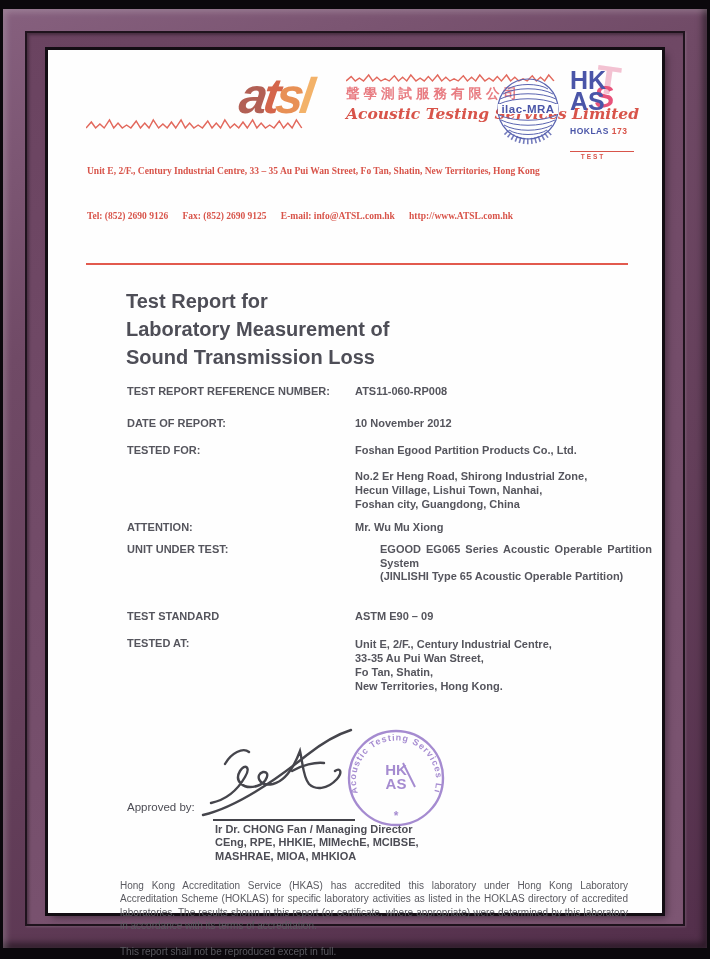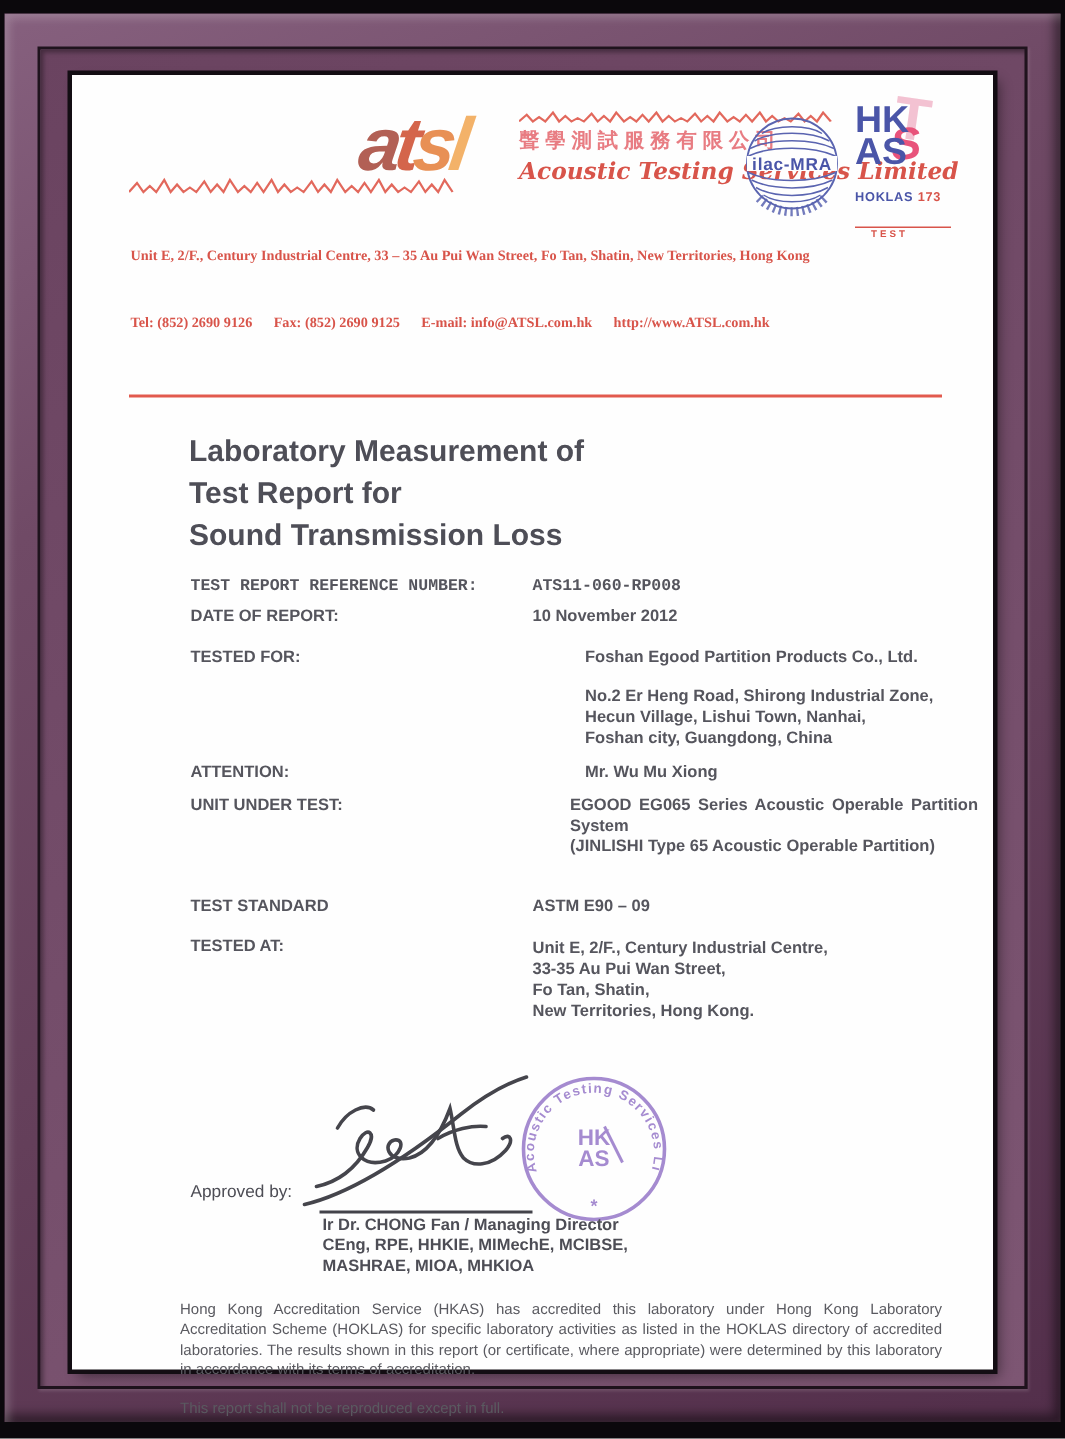--- a/index.html
+++ b/index.html
@@ -58,22 +58,22 @@
 
   
   .title { margin:22px 0 0 78px; font-size:20px; font-weight:bold; color:#4e4e57;
     line-height:28px; }
   .fields { margin:14px 0 0 79px; font-size:11px; }
   .frow { display:flex; }
   .lbl { width:228px; flex-shrink:0; font-weight:bold; color:#55555d; }
   .val { width:272px; font-weight:bold; color:#55555d; }
   .pre { white-space:pre-line; line-height:14px; }
   .just { text-align:justify; text-align-last:left; line-height:13.5px; }
-  .mb16 { margin-bottom:8px;font-family:Liberation Mono, monospace; } .mb15 { margin-bottom:15px; }
-  .mb10 { margin-bottom:10px;justify-content:space-between; } .mb26 { margin-bottom:26px;gap:25px; }
+  .mb16 { margin-bottom:20px; } .mb15 { margin-bottom:15px; }
+  .mb10 { margin-bottom:10px; } .mb26 { margin-bottom:26px;gap:25px; }
   .gap13 { margin-top:13px; }
 
   
   .sig-block { position:relative; margin:38px 0 0 79px; height:132px; }
   .approved { position:absolute; left:0; top:70px; font-size:11.5px; color:#4d4d55; }
   .sig-svg { position:absolute; left:70px; top:-4px; width:162px; height:94px; }
   .sig-line { position:absolute; left:86px; top:88px; width:142px;
     border-top:2px solid #43434a; }
   .stamp { position:absolute; left:218px; top:-4px; width:102px; height:102px; opacity:.78; }
   .sig-names { position:absolute; left:88px; top:92px; font-size:11px; font-weight:bold;
@@ -140,22 +140,22 @@
   </div>
 
   <div class="addresses">
     <div>Unit E, 2/F., Century Industrial Centre, 33 – 35 Au Pui Wan Street, Fo Tan, Shatin, New Territories, Hong Kong</div>
     <div>Tel: (852) 2690 9126      Fax: (852) 2690 9125      E-mail: info@ATSL.com.hk      http://www.ATSL.com.hk</div>
   </div>
 
   <hr class="red-rule">
 
   <div class="title">
+    <div>Test Report for</div>
     <div>Laboratory Measurement of</div>
-    <div>Test Report for</div>
     <div>Sound Transmission Loss</div>
   </div>
 
   <div class="fields">
 
     <div class="frow mb16">
       <div class="lbl">TEST REPORT REFERENCE NUMBER:</div>
       <div class="val">ATS11-060-RP008</div>
     </div>
 

